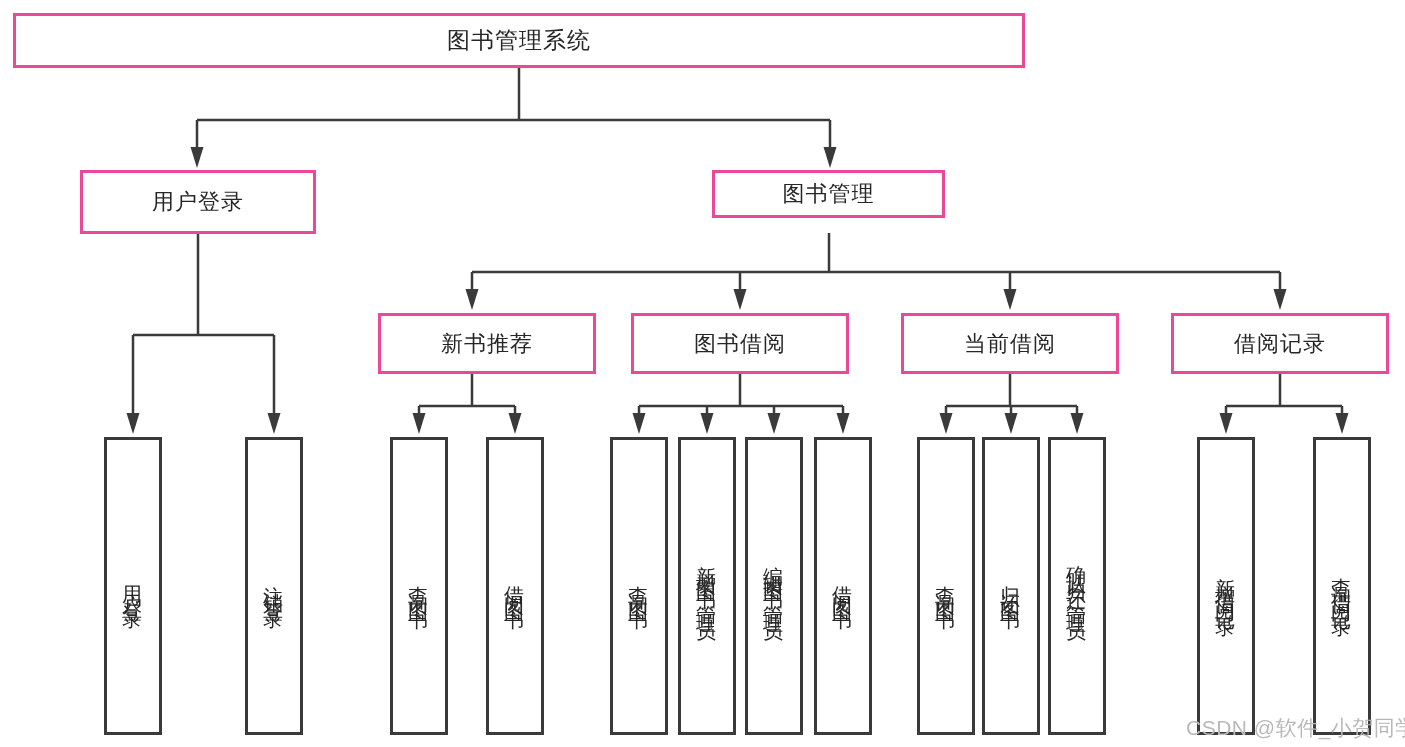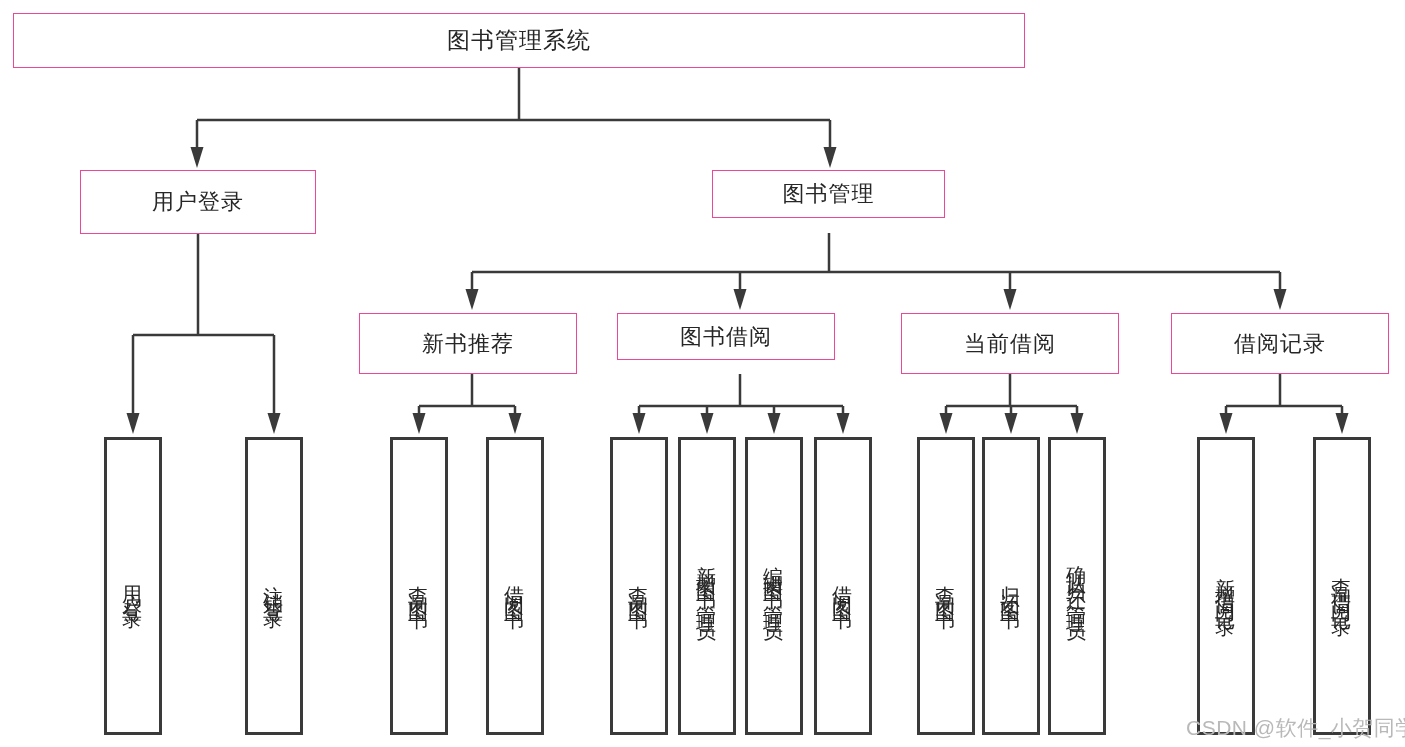--- a/index.html
+++ b/index.html
@@ -28,21 +28,21 @@
     stroke-width: 2.5;
     fill: none;
   }
   .connectors polygon {
     fill: #3a3a3a;
     stroke: none;
   }
   .hnode {
     position: absolute;
     box-sizing: border-box;
-    border: 1px solid #ec4899;
+    border: 3px solid #ec4899;
     background: #ffffff;
     display: flex;
     align-items: center;
     justify-content: center;
     font-size: 22px;
     letter-spacing: 1px;
     color: #262626;
     z-index: 2;
   }
   .hnode.root {
@@ -130,22 +130,22 @@
       <polygon points="1219.5,413 1232.5,413 1226,434"></polygon>
       <polygon points="1335.5,413 1348.5,413 1342,434"></polygon>
     </g>
   </svg>
 
   <div class="hnode root" style="left:13px; top:13px; width:1012px; height:55px;">图书管理系统</div>
 
   <div class="hnode" style="left:80px; top:170px; width:236px; height:64px;">用户登录</div>
   <div class="hnode" style="left:712px; top:170px; width:233px; height:48px;">图书管理</div>
 
-  <div class="hnode" style="left:359px; top:313px; width:218px; height:61px;">新书推荐</div>
-  <div class="hnode" style="left:617px; top:313px; width:218px; height:47px;">图书借阅</div>
+  <div class="hnode" style="left:378px; top:313px; width:218px; height:61px;">新书推荐</div>
+  <div class="hnode" style="left:631px; top:313px; width:218px; height:61px;">图书借阅</div>
   <div class="hnode" style="left:901px; top:313px; width:218px; height:61px;">当前借阅</div>
   <div class="hnode" style="left:1171px; top:313px; width:218px; height:61px;">借阅记录</div>
 
   <div class="vnode" style="left:104px;">用户登录</div>
   <div class="vnode" style="left:245px;">注销登录</div>
 
   <div class="vnode" style="left:390px;">查询图书</div>
   <div class="vnode" style="left:486px;">借阅图书</div>
 
   <div class="vnode" style="left:610px;">查询图书</div>

